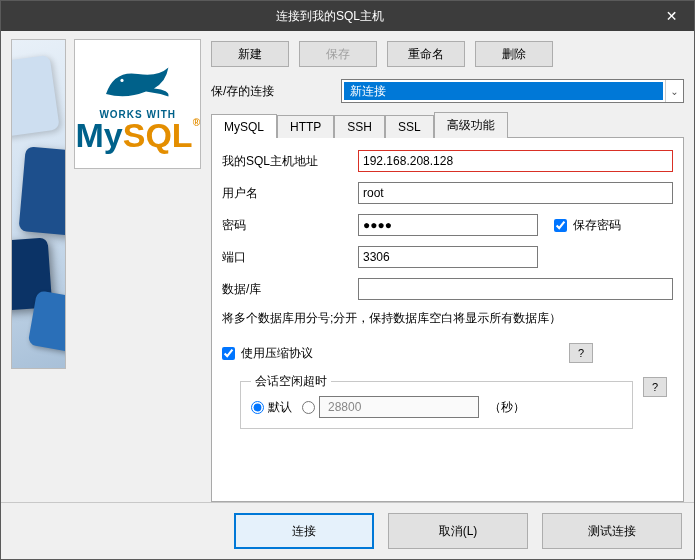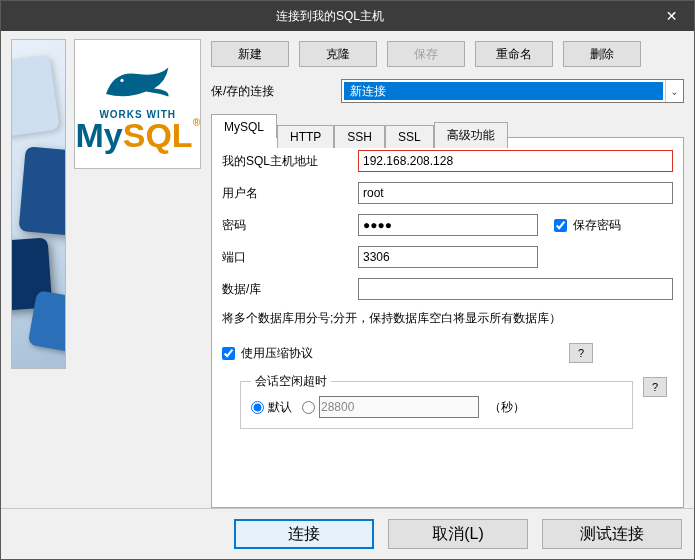--- a/index.html
+++ b/index.html
@@ -170,21 +170,21 @@
     align-items: flex-end;
   }
   .tab {
     padding: 4px 12px;
     border: 1px solid #a9a9a9;
     border-bottom: none;
     background: #f0f0f0;
     font-size: 12px;
     cursor: pointer;
     position: relative;
-    top: 11px;
+    top: 1px;
   }
   .tab.active {
     background: #fff;
     z-index: 2;
     top: 1px;
     padding-top: 5px;
   }
   .tab-body {
     flex: 1;
     border: 1px solid #a9a9a9;
@@ -257,38 +257,38 @@
   }
   .radio-item {
     display: flex;
     align-items: center;
     gap: 4px;
   }
   .timeout-input {
     width: 160px;
     height: 22px;
     border: 1px solid #7a7a7a;
-    padding: 0 1px;
+    padding: 0 8px;
     font-size: 12px;
     color: #888;
   }
   .bottom-bar {
     border-top: 1px solid #c8c8c8;
     padding: 10px 12px;
     display: flex;
     justify-content: flex-end;
     gap: 14px;
     background: #f0f0f0;
   }
   .bottom-btn {
     width: 140px;
-    height: 30px;
+    height: 36px;
     border: 1px solid #adadad;
     background: #e1e1e1;
-    font-size: 16px;
+    font-size: 12px;
     font-family: inherit;
     cursor: pointer;
   }
   .bottom-btn.primary {
     border: 2px solid #0078d7;
     background: #e5f1fb;
   }
   input[type=checkbox], input[type=radio] { margin: 0; }
   label { font-size: 12px; }
 </style>
@@ -321,21 +321,20 @@
           <div class="works-with">WORKS WITH</div>
           <div class="mysql-text">
             <span class="mysql-my">My</span><span class="mysql-sql">SQL</span><span class="reg">®</span>
           </div>
         </div>
       </div>
 
       <div class="right-panel">
         <div class="toolbar-row">
           <button class="tb-btn">新建</button>
-          <button class="tb-btn">克隆</button>
           <button class="tb-btn" disabled="">保存</button>
           <button class="tb-btn">重命名</button>
           <button class="tb-btn">删除</button>
         </div>
 
         <div class="saved-row">
           <span class="saved-label">保/存的连接</span>
           <div class="saved-select">
             <div class="saved-select-inner">新连接</div>
             <div class="saved-select-arrow">⌄</div>

